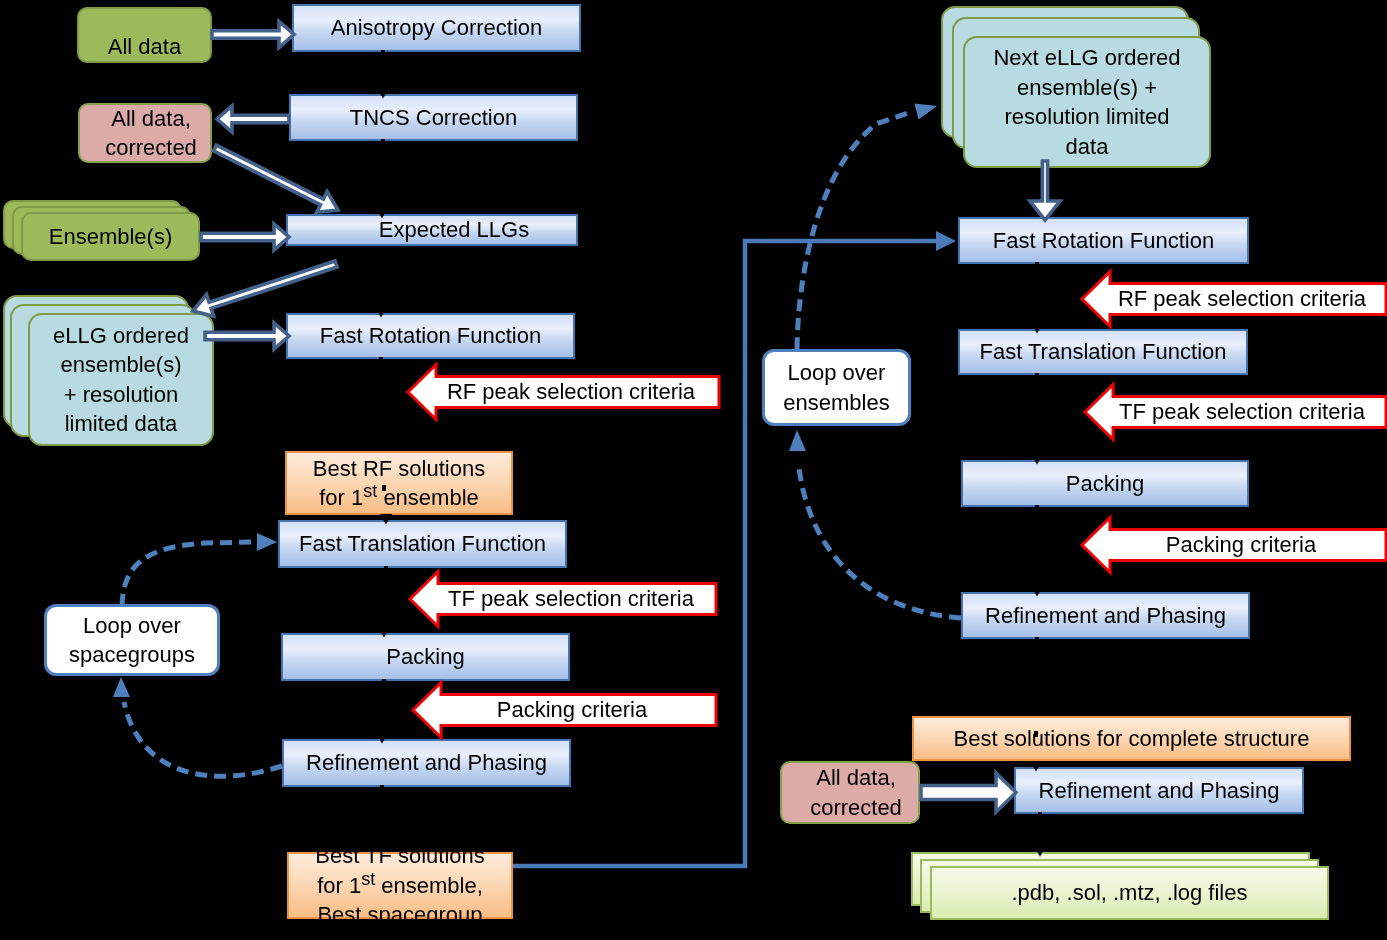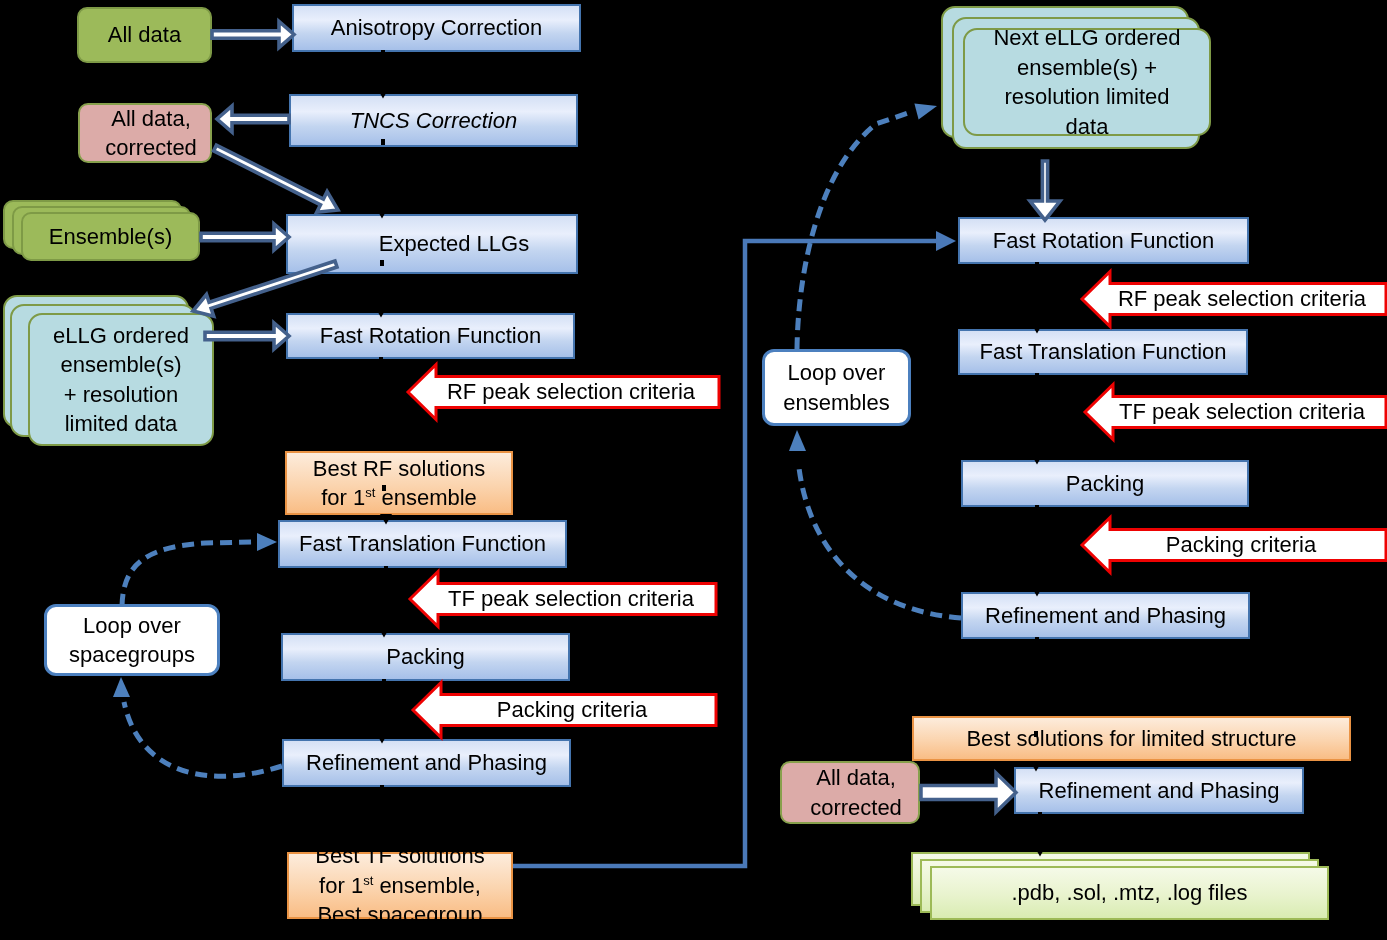--- a/index.html
+++ b/index.html
@@ -7,33 +7,33 @@
 #c div {position:absolute;display:flex;align-items:center;justify-content:center;
     text-align:center;line-height:29.5px;box-sizing:border-box;}
 .bb {background:linear-gradient(180deg,#d4e0f5 0%,#e9effc 32%,#c3d5f0 62%,#a6c0e9 100%);
      border:2.5px solid #4474ae;}
 .gb {background:#9cba5a;border:2.5px solid #7e9a46;border-radius:10px;}
 .pb {background:#dcaba8;border:2.5px solid #87a04c;border-radius:10px;padding-left:12px;}
 .tb {background:#b7dbe1;border:2.5px solid #7e9a46;border-radius:14px;}
 .ob {background:linear-gradient(180deg,#fdecdc 0%,#fbd4ae 55%,#f9bd85 100%);border:2.5px solid #ea9344;margin-top:28px;}
 .lg {background:linear-gradient(180deg,#f5fae8 0%,#e8f3cd 55%,#d9ecb2 100%);border:2.5px solid #9dba57;}
 .wb {background:#fff;border:3px solid #4c80bf;border-radius:12px;}
-sup {font-size:13px;vertical-align:super;line-height:0;}
+sup {font-size:18px;vertical-align:super;line-height:0;}
 .t {display:block;width:100%;}
 svg {position:absolute;left:0;top:0;pointer-events:none;}
 </style></head>
 <body>
 <div id="c">
 <div class="bb" style="left:292px;top:4px;width:289px;height:48px;">
       <span class="t">Anisotropy Correction</span>
     </div>
-<div class="bb" style="left:289px;top:94px;width:289px;height:53px;font-style:italic;">
+<div class="bb" style="left:289px;top:94px;width:289px;height:47px;">
       <span class="t">TNCS Correction</span>
     </div>
-<div class="bb" style="left:286px;top:214px;width:292px;height:60px;padding-left:44px;">
+<div class="bb" style="left:286px;top:214px;width:292px;height:32px;padding-left:44px;">
       <span class="t">Expected LLGs</span>
     </div>
 <div class="bb" style="left:286px;top:313px;width:289px;height:46px;">
       <span class="t">Fast Rotation Function</span>
     </div>
 <div class="bb" style="left:278px;top:520px;width:289px;height:48px;">
       <span class="t">Fast Translation Function</span>
     </div>
 <div class="bb" style="left:281px;top:633px;width:289px;height:48px;">
       <span class="t">Packing</span>
@@ -49,52 +49,52 @@
     </div>
 <div class="bb" style="left:961px;top:460px;width:288px;height:47px;">
       <span class="t">Packing</span>
     </div>
 <div class="bb" style="left:961px;top:592px;width:289px;height:47px;">
       <span class="t">Refinement and Phasing</span>
     </div>
 <div class="bb" style="left:1014px;top:767px;width:290px;height:47px;">
       <span class="t">Refinement and Phasing</span>
     </div>
-<div class="gb" style="left:77px;top:7px;width:135px;height:56px;">
+<div class="gb" style="left:77px;top:7px;width:135px;height:56px;align-items:flex-end;">
       <span class="t">All data</span>
     </div>
 <div class="gb" style="left:3px;top:200px;width:179px;height:49px;"></div>
 <div class="gb" style="left:12px;top:206px;width:179px;height:49px;"></div>
 <div class="gb" style="left:21px;top:212px;width:179px;height:49px;">
       <span class="t">Ensemble(s)</span>
     </div>
 <div class="pb" style="left:78px;top:103px;width:134px;height:60px;">
       <span class="t">All data,<br>corrected</span>
     </div>
 <div class="pb" style="left:780px;top:761px;width:140px;height:63px;">
       <span class="t">All data,<br>corrected</span>
     </div>
 <div class="tb" style="left:3px;top:295px;width:186px;height:133px;"></div>
 <div class="tb" style="left:10px;top:304px;width:186px;height:133px;"></div>
 <div class="tb" style="left:28px;top:313px;width:186px;height:133px;">
       <span class="t">eLLG ordered<br>ensemble(s)<br>+ resolution<br>limited data</span>
     </div>
 <div class="tb" style="left:941px;top:6px;width:248px;height:132px;"></div>
 <div class="tb" style="left:952px;top:17px;width:248px;height:132px;"></div>
-<div class="tb" style="left:963px;top:28px;width:248px;height:108px;">
+<div class="tb" style="left:963px;top:36px;width:248px;height:132px;">
       <span class="t">Next eLLG ordered<br>ensemble(s) +<br>resolution limited<br>data</span>
     </div>
 <div class="ob" style="left:285px;top:423px;width:228px;height:64px;">
       <span class="t">Best RF solutions<br>for 1<sup>st</sup> ensemble</span>
     </div>
 <div class="ob" style="left:287px;top:824px;width:226px;height:67px;">
       <span class="t">Best TF solutions<br>for 1<sup>st</sup> ensemble,<br>Best spacegroup</span>
     </div>
 <div class="ob" style="left:912px;top:688px;width:439px;height:45px;">
-      <span class="t">Best solutions for limited structure</span>
+      <span class="t">Best solutions for complete structure</span>
     </div>
 <div class="lg" style="left:911px;top:852px;width:399px;height:54px;"></div>
 <div class="lg" style="left:920px;top:859px;width:399px;height:54px;"></div>
 <div class="lg" style="left:930px;top:866px;width:399px;height:54px;">
       <span class="t">.pdb, .sol, .mtz, .log files</span>
     </div>
 <div class="wb" style="left:44px;top:604px;width:176px;height:72px;">
       <span class="t">Loop over<br>spacegroups</span>
     </div>
 <div class="wb" style="left:762px;top:349px;width:149px;height:77px;">

